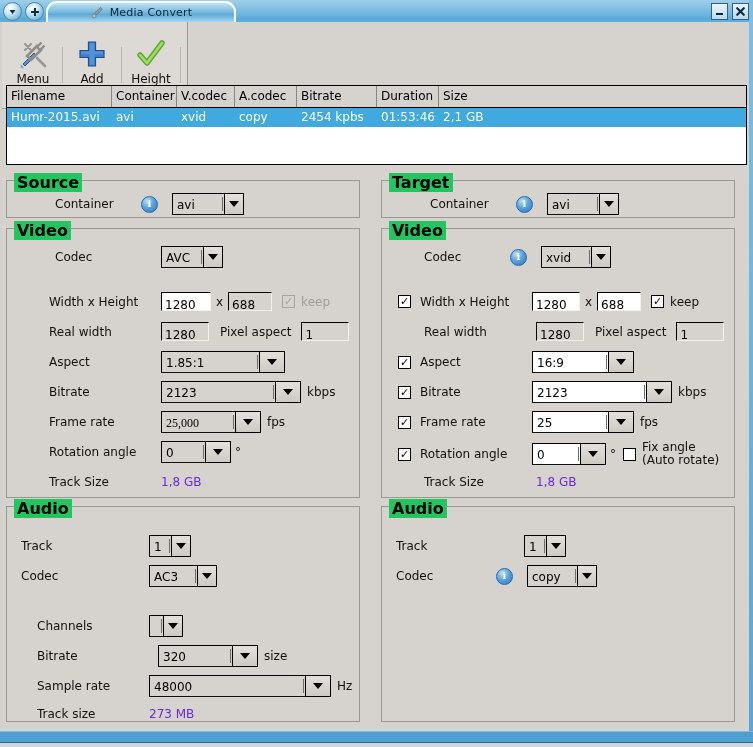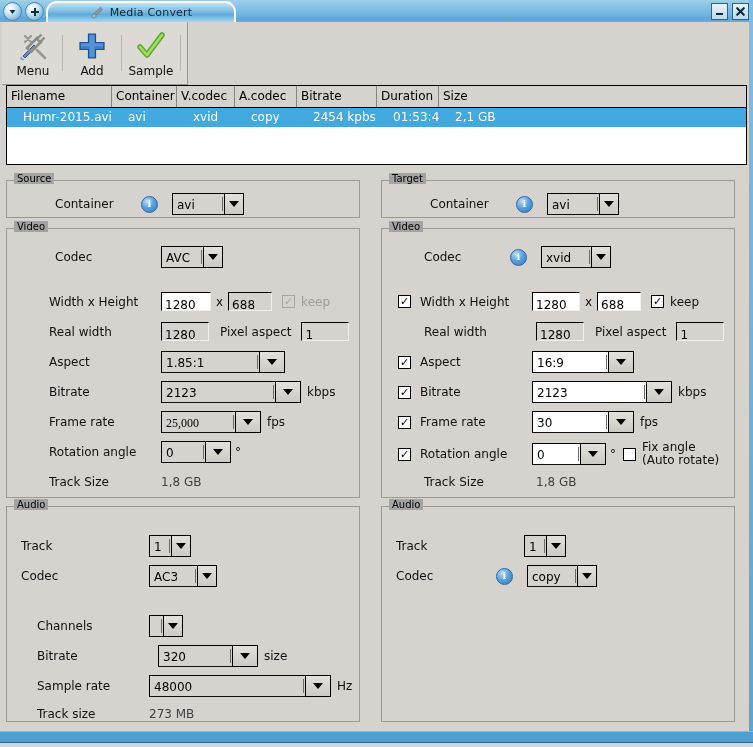--- a/index.html
+++ b/index.html
@@ -58,25 +58,25 @@
     font-size: 11px; font-weight: bold; color: #0a2b3d; line-height: 1;
   }
 
   
   .toolbar {
     position: absolute; left: 0; top: 22px; width: 753px; height: 62px;
     background: #d6d2cd;
   }
   .toolbar-inner {
     position: absolute; left: 2px; top: 0; height: 62px;
-    display: flex; align-items: flex-end;
+    display: flex; align-items: flex-start;
     background: #ddd9d4;
     border-right: 1px solid #9b9892;
     border-bottom: 1px solid #9b9892;
-    padding: 0 4px;
+    padding: 12px 4px;
   }
   .tbar-item {
     width: 54px; height: 58px;
     display: flex; flex-direction: column; align-items: center; justify-content: flex-start;
     padding-top: 4px; box-sizing: border-box;
   }
   .tbar-label { font-size: 12px; margin-top: 2px; color: #111; }
   .tbar-sep { width: 1px; height: 36px; background: #b9b5af; margin: 0 2px; align-self: center; }
   .ico { width: 32px; height: 32px; display:block; }
 
@@ -86,33 +86,33 @@
     border: 1px solid #000; background: #fff; box-sizing: border-box;
   }
   .fl-head { display: flex; height: 21px; background: #d6d2cd; border-bottom: 1px solid #000; }
   .fl-th {
     border-right: 1px solid #878481;
     padding: 3px 0 0 4px;
     font-size: 12px; color: #000;
     box-sizing: border-box; overflow: hidden; white-space: nowrap;
   }
   .fl-row { display: flex; height: 19px; background: #3fa9e0; color: #fff; }
-  .fl-td { padding: 2px 0 0 16px; font-size: 12px; box-sizing: border-box; overflow: hidden; white-space: nowrap; }
+  .fl-td { padding: 2px 0 0 4px; font-size: 12px; box-sizing: border-box; overflow: hidden; white-space: nowrap; }
 
   
   .group {
     position: absolute;
     border: 1px solid #9b9892;
     box-sizing: border-box;
     background: #d6d2cd;
   }
   .group > .glegend {
     position: absolute; top: -8px; left: 7px;
-    background: #a3a3a3; padding: 0 3px;
-    font-size: 10px; font-weight: normal; color: #000;
+    background: #22c55e; padding: 0 3px;
+    font-size: 16px; font-weight: bold; color: #000;
   }
 
   .row { position: absolute; display: flex; align-items: center; }
   .lbl { font-size: 12px; color: #111; white-space: nowrap; }
   .unit { font-size: 12px; color: #111; margin-left: 6px; white-space: nowrap; }
 
   
   .tf {
     height: 19px; box-sizing: border-box;
     border: 1px solid #000;
@@ -169,21 +169,21 @@
   
   .infoico {
     width: 15px; height: 15px; border-radius: 50%;
     background: radial-gradient(circle at 35% 28%, #bfe0f7 0%, #5aa3dd 45%, #2f78c0 100%);
     border: 1px solid #2a68aa;
     color: #fff; font-size: 10px; font-weight: bold;
     display: flex; align-items: center; justify-content: center;
     font-family: "DejaVu Serif", serif; line-height: 1;
   }
 
-  .valtext { font-size: 12px; color: #404040; }
+  .valtext { font-size: 12px; color: #6d28d9; }
 
   
   .desktop-strip {
     position: absolute; left: 0; bottom: 0; width: 753px; height: 15px;
     background: #4f9fd0;
     border-top: 1px solid #7fbcdf;
   }
   .desktop-strip .taskbar-line {
     position: absolute; left: 0; bottom: 0; width: 753px; height: 4px;
     background: #cfd6dc; border-top: 1px solid #2e6a93;
@@ -260,21 +260,21 @@
         <span class="tbar-label">Add</span>
       </div>
 
       <div class="tbar-sep"></div>
 
       <div class="tbar-item">
         <svg class="ico" viewBox="0 0 32 32">
           <path d="M5 17 L12 25 L27 5" fill="none" stroke="#5fa832" stroke-width="5.5" stroke-linecap="round" stroke-linejoin="round"></path>
           <path d="M5 17 L12 25 L27 5" fill="none" stroke="#9ede63" stroke-width="2.6" stroke-linecap="round" stroke-linejoin="round"></path>
         </svg>
-        <span class="tbar-label">Sample</span>
+        <span class="tbar-label">Height</span>
       </div>
 
       <div class="tbar-sep"></div>
 
 
     </div>
   </div>
 
   <div class="filelist">
     <div class="fl-head">
@@ -531,21 +531,21 @@
             <i class="tri"></i>
           </div>
       </div>
       <span class="unit">kbps</span>
     </div>
 
     <div class="row" style="left:16px; top:182px;">
       <span class="cbx">✓</span>
       <span class="lbl" style="width:112px; margin-left:9px">Frame rate</span>
       <div class="combo white" style="width:76px;">
-        <div class="cval">30</div>
+        <div class="cval">25</div>
       </div>
       <div class="combo" style="width:26px;">
         <div class="carrow" style="width:26px">
             <i class="tri"></i>
           </div>
       </div>
       <span class="unit">fps</span>
     </div>
 
     <div class="row" style="left:16px; top:212px;">

